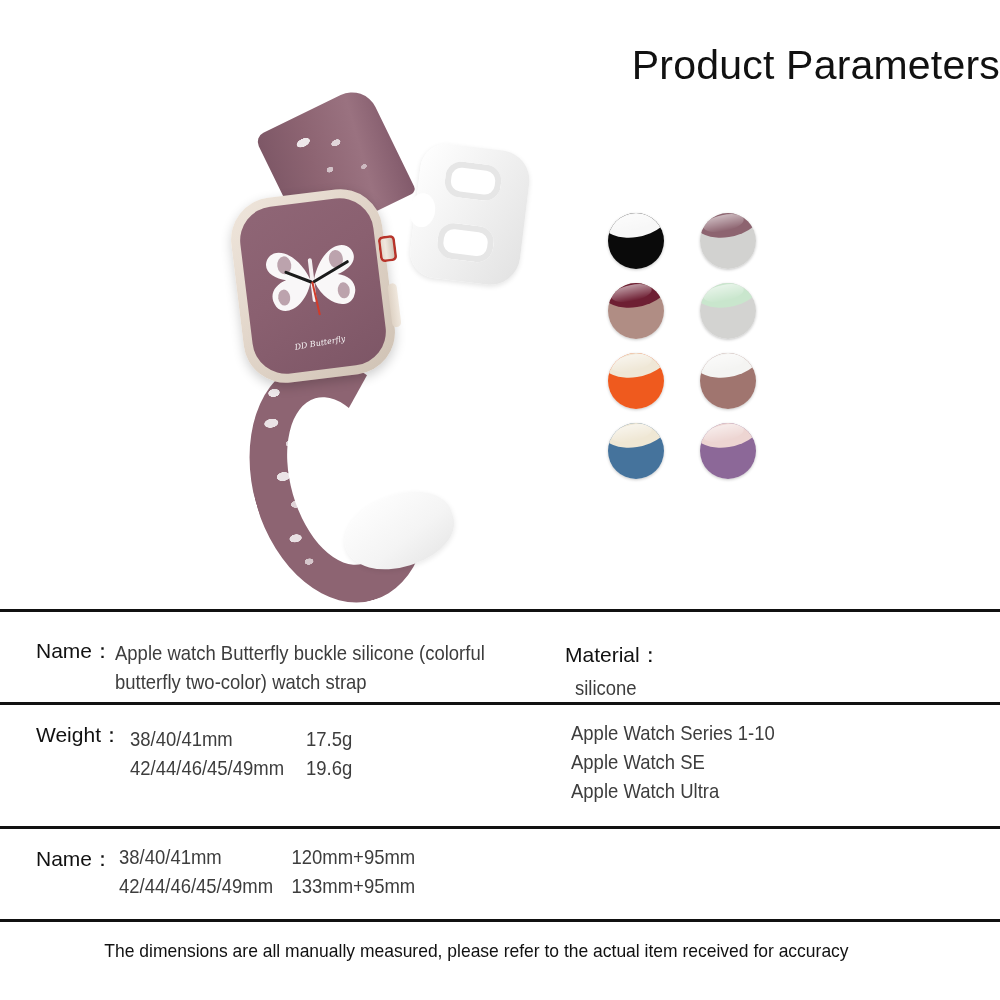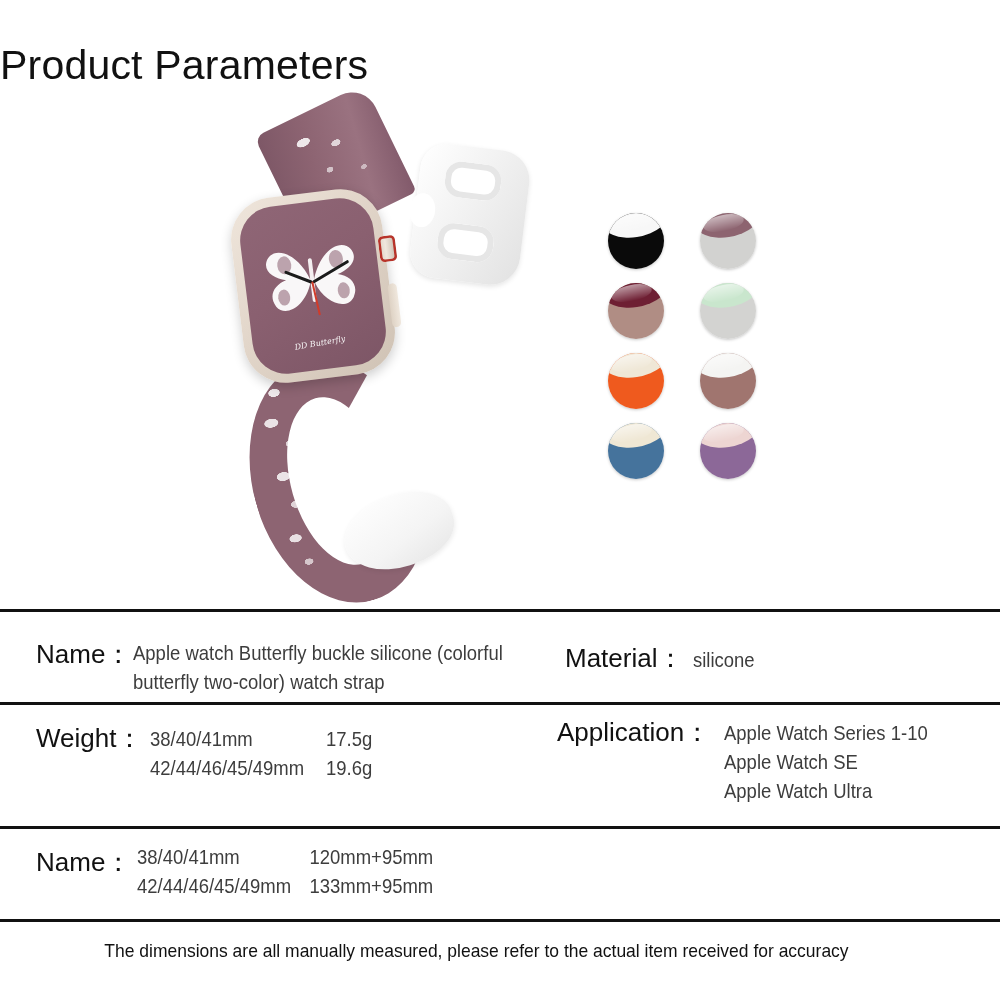--- a/index.html
+++ b/index.html
@@ -9,21 +9,21 @@
     font-family: "Liberation Sans", sans-serif;
     color: #1a1a1a;
     position: relative;
     overflow: hidden;
   }
 
   
   .title {
     position: absolute;
     top: 42px; left: 0; width: 100%;
-    text-align: left;
+    text-align: right;
     font-size: 41px;
     font-weight: 400;
     letter-spacing: 0.2px;
     color: #111111;
   }
 
   
   .hero { position: absolute; top: 110px; left: 0; width: 1000px; height: 500px; }
 
   
@@ -188,39 +188,39 @@
   }
 
   
   .rule { position: absolute; left: 0; width: 1000px; height: 3px; background: #111111; }
   .r1 { top: 609px; }
   .r2 { top: 702px; }
   .r3 { top: 826px; }
   .r4 { top: 919px; }
 
   .lbl {
-    font-size: 26px;
+    font-size: 21px;
     font-weight: 400;
     color: #111111;
     white-space: nowrap;
   }
   .val {
     font-family: "Liberation Sans", sans-serif;
     font-size: 21px;
     color: #3d3d3d;
     transform: scaleX(.88);
     transform-origin: left top;
     white-space: nowrap;
     line-height: 1.38;
   }
 
   .cell { position: absolute; display: flex; align-items: flex-start; }
 
   .c-name     { left: 36px;  top: 637px; }
-  .c-material { left: 565px; top: 641px; }
+  .c-material { left: 565px; top: 641px; flex-direction: column; }
   .c-weight   { left: 36px;  top: 721px; }
   .c-app      { left: 557px; top: 715px; }
   .c-size     { left: 36px;  top: 845px; }
 
   .c-name .val     { margin-left: 2px; margin-top: 2px; }
   .c-material .val { margin-left: 10px; margin-top: 5px; }
   .c-weight .val   { margin-left: 8px;  margin-top: 4px; }
   .c-app .val      { margin-left: 14px; margin-top: 4px; }
   .c-size .val     { margin-left: 6px;  margin-top: -2px; }
 
@@ -357,21 +357,20 @@
       <span>17.5g</span>
     </div>
     <div class="wrow">
       <span class="wk">42/44/46/45/49mm</span>
       <span>19.6g</span>
     </div>
   </div>
 </div>
 
 <div class="cell c-app">
-  <div class="lbl">Application：</div>
   <div class="val">
     <div>Apple Watch Series 1-10</div>
     <div>Apple Watch SE</div>
     <div>Apple Watch Ultra</div>
   </div>
 </div>
 
 <div class="cell c-size">
   <div class="lbl">Name：</div>
   <div class="val">

